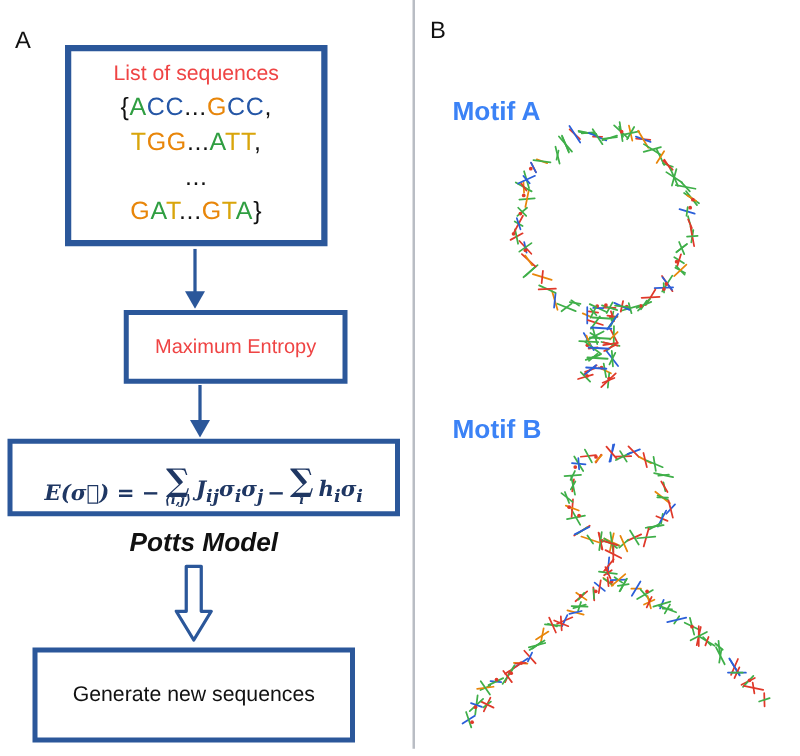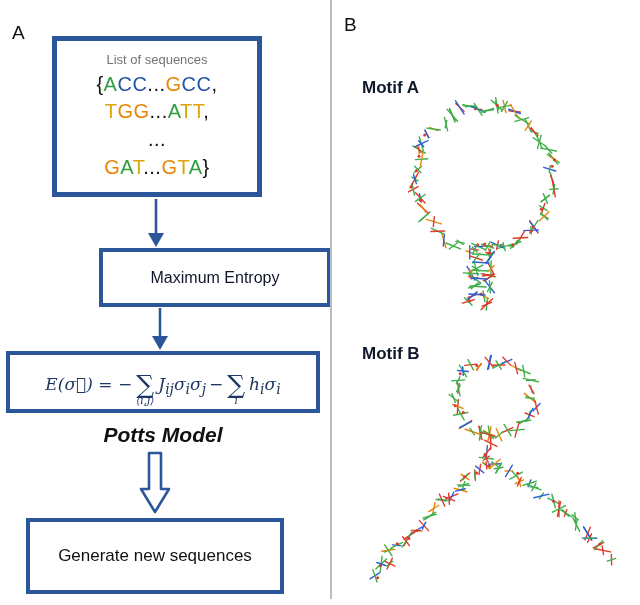--- a/index.html
+++ b/index.html
@@ -9,47 +9,47 @@
   }
   .panel-label{position:absolute;font-size:19px;color:#111;}
   #labelA{left:12px;top:22px;}
   #labelB{left:344px;top:14px;}
   .box{
     position:absolute;border:4px solid var(--box-border,#2b579a);
     background:#fff;display:flex;flex-direction:column;align-items:center;
     justify-content:center;text-align:center;box-sizing:border-box;
   }
   #box1{left:52px;top:36px;width:210px;height:161px;border-width:5px;padding:4px;}
-  .box1-title{font-size:13px;margin-bottom:4px;color:#737373;}
+  .box1-title{font-size:17px;margin-bottom:4px;color:#ef4444;}
   .seq-line{font-size:20px;font-weight:normal;line-height:1.38;letter-spacing:.5px;color:#111;}
-  #box2{left:99px;top:248px;width:232px;height:59px;font-size:16px;line-height:1.35;color:#0f172a;}
+  #box2{left:99px;top:248px;width:179px;height:59px;font-size:16px;line-height:1.35;color:#ef4444;}
   #box3{left:6px;top:351px;width:314px;height:62px;}
   .equation{
-    font-family:"DejaVu Serif",serif;font-style:italic;font-weight:normal;
-    color:var(--eq,#1f3763);font-size:17px;display:flex;align-items:flex-start;gap:3px;
+    font-family:"DejaVu Serif",serif;font-style:italic;font-weight:bold;
+    color:var(--eq,#1f3763);font-size:17px;display:flex;align-items:flex-end;gap:3px;
     white-space:nowrap;
     margin-top:15px;
   }
   .equation sub{font-size:14px;font-style:italic;}
   .bigop{display:inline-flex;flex-direction:column;align-items:center;line-height:.85;margin:0 1px;}
   .sumop{font-size:25px;font-style:normal;}
   .sumsub{font-size:10.5px;margin-top:1px;}
   .potts{
     position:absolute;left:6px;top:423px;width:314px;text-align:center;
     font-size:21px;font-weight:bold;color:#111;font-style:italic;
   }
   #box4{left:26px;top:518px;width:258px;height:76px;font-size:17px;line-height:1.4;color:#111;}
   .flow-arrow{position:absolute;}
   .arrow-line{stroke:var(--arrow,#2b579a);stroke-width:2.6px;}
   .arrow-head{fill:var(--arrow,#2b579a);}
   .block-arrow{fill:#fff;stroke:var(--arrow,#2b579a);stroke-width:2.6px;stroke-linejoin:round;}
   .divider{position:absolute;left:330px;top:0;width:2px;height:599px;background:var(--divider,#b9bdc4);}
-  .motif-label{position:absolute;font-size:17px;font-weight:bold;color:#0f172a;}
+  .motif-label{position:absolute;font-size:21px;font-weight:bold;color:#3b82f6;}
   #motifALabel{left:362px;top:78px;}
-  #motifBLabel{left:362px;top:344px;}
+  #motifBLabel{left:362px;top:332px;}
   .mol{position:absolute;}
   #motifA{left:388px;top:94px;}
   #motifB{left:344px;top:342px;}
 </style>
 </head>
 <body>
 
 <div class="figure">
 
   <div class="panel-label" id="labelA">A</div>

